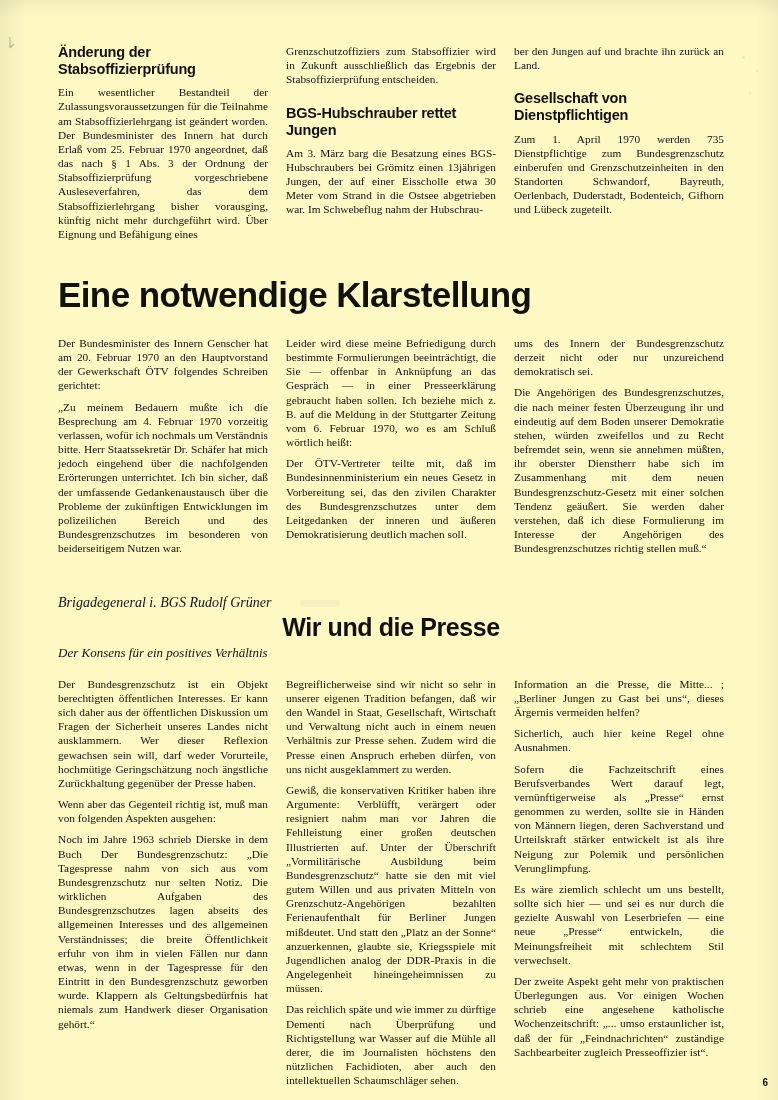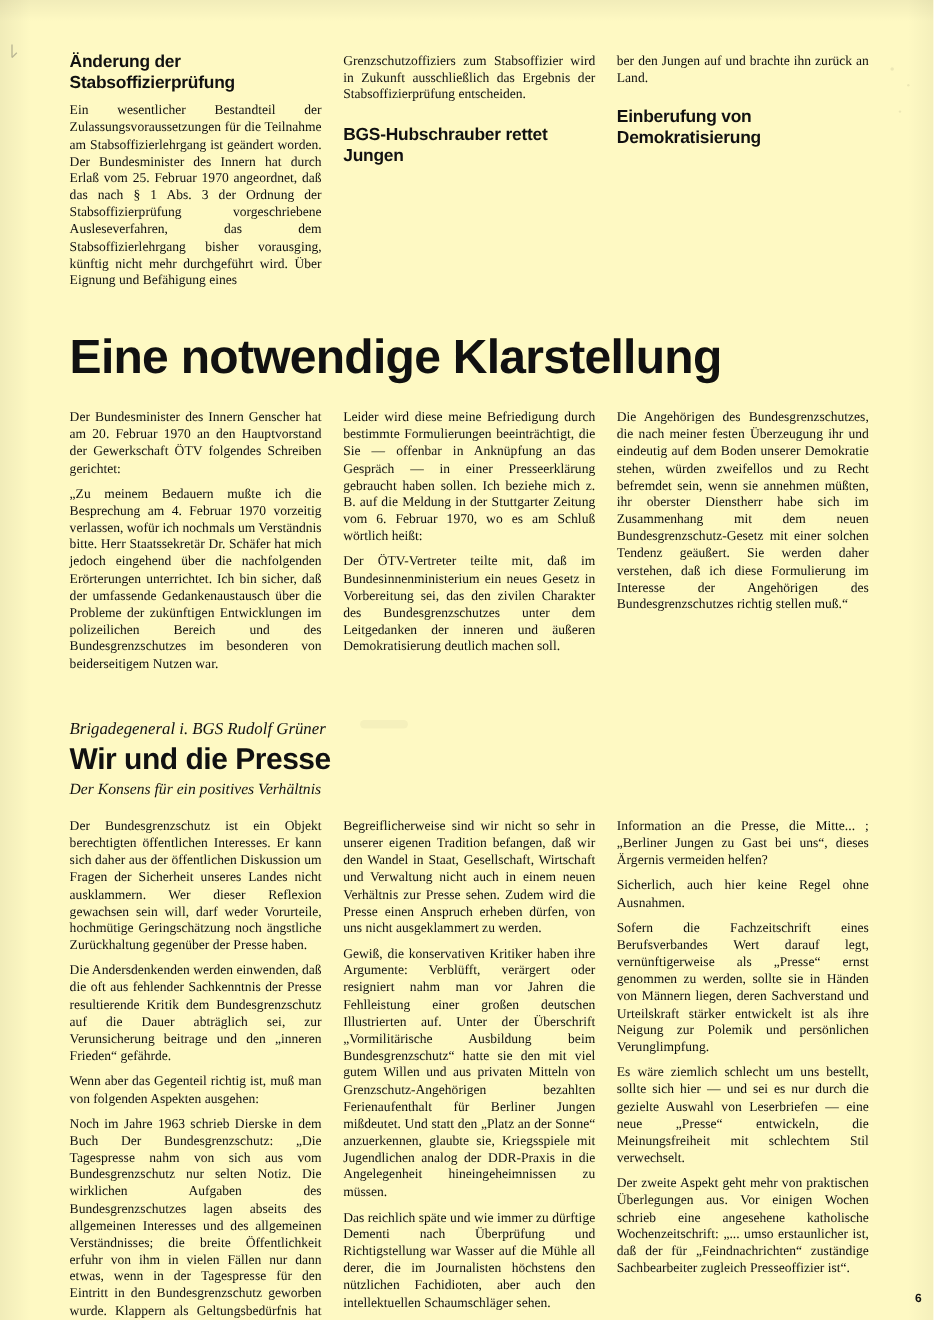--- a/index.html
+++ b/index.html
@@ -47,32 +47,33 @@
     text-align: justify;
     hyphens: auto;
     -webkit-hyphens: auto;
   }
   p.body:last-child { margin-bottom: 0; }
   p.body.ital { }
 
   h1.big {
     font-family: "Liberation Sans", sans-serif;
     font-weight: bold;
-    font-size: 40px;
+    font-size: 35px;
     letter-spacing: -0.6px;
     margin: 0;
     line-height: 1.05;
   }
   h1.mid {
     font-family: "Liberation Sans", sans-serif;
     font-weight: bold;
     font-size: 25px;
     letter-spacing: -0.4px;
     margin: 0;
     line-height: 1.05;
+    text-align: center;
   }
   .byline {
     font-size: 14px;
     font-style: italic;
     font-family: "Liberation Serif", serif;
     margin: 0 0 3px 0;
   }
   .subtitle {
     font-size: 13px;
     font-style: italic;
@@ -146,61 +147,63 @@
     <div class="cols3">
 
       <div class="col">
         <h2 class="sec">Änderung der Stabsoffizierprüfung</h2>
         <p class="body">Ein wesentlicher Bestandteil der Zulassungsvoraussetzungen für die Teilnahme am Stabsoffizierlehrgang ist geändert worden. Der Bundesminister des Innern hat durch Erlaß vom 25. Februar 1970 angeordnet, daß das nach § 1 Abs. 3 der Ordnung der Stabsoffizierprüfung vorgeschriebene Ausleseverfahren, das dem Stabsoffizierlehrgang bisher vorausging, künftig nicht mehr durchgeführt wird. Über Eignung und Befähigung eines</p>
       </div>
 
       <div class="col">
         <p class="body">Grenzschutzoffiziers zum Stabsoffizier wird in Zukunft ausschließlich das Ergebnis der Stabsoffizierprüfung entscheiden.</p>
         <h2 class="sec gap">BGS-Hubschrauber rettet Jungen</h2>
+        <p class="body">Am 3. März barg die Besatzung eines BGS-Hubschraubers bei Grömitz einen 13jährigen Jungen, der auf einer Eisscholle etwa 30 Meter vom Strand in die Ostsee abgetrieben war. Im Schwebeflug nahm der Hubschrau-</p>
       </div>
 
       <div class="col">
         <p class="body">ber den Jungen auf und brachte ihn zurück an Land.</p>
-        <h2 class="sec gap">Einberufung von Demokratisierung</h2>
+        <h2 class="sec gap">Gesellschaft von Dienstpflichtigen</h2>
+        <p class="body">Zum 1. April 1970 werden 735 Dienstpflichtige zum Bundesgrenzschutz einberufen und Grenzschutzeinheiten in den Standorten Schwandorf, Bayreuth, Oerlenbach, Duderstadt, Bodenteich, Gifhorn und Lübeck zugeteilt.</p>
       </div>
 
     </div>
 
     <div class="block-gap-1"></div>
 
     <h1 class="big">Eine notwendige Klarstellung</h1>
 
     <div class="block-gap-2"></div>
 
     <div class="cols3">
       <div class="col">
         <p class="body">Der Bundesminister des Innern Genscher hat am 20. Februar 1970 an den Hauptvorstand der Gewerkschaft ÖTV folgendes Schreiben gerichtet:</p>
         <p class="body">„Zu meinem Bedauern mußte ich die Besprechung am 4. Februar 1970 vorzeitig verlassen, wofür ich nochmals um Verständnis bitte. Herr Staatssekretär Dr. Schäfer hat mich jedoch eingehend über die nachfolgenden Erörterungen unterrichtet. Ich bin sicher, daß der umfassende Gedankenaustausch über die Probleme der zukünftigen Entwicklungen im polizeilichen Bereich und des Bundesgrenzschutzes im besonderen von beiderseitigem Nutzen war.</p>
       </div>
       <div class="col">
         <p class="body">Leider wird diese meine Befriedigung durch bestimmte Formulierungen beeinträchtigt, die Sie — offenbar in Anknüpfung an das Gespräch — in einer Presseerklärung gebraucht haben sollen. Ich beziehe mich z. B. auf die Meldung in der Stuttgarter Zeitung vom 6. Februar 1970, wo es am Schluß wörtlich heißt:</p>
         <p class="body ital">Der ÖTV-Vertreter teilte mit, daß im Bundesinnenministerium ein neues Gesetz in Vorbereitung sei, das den zivilen Charakter des Bundesgrenzschutzes unter dem Leitgedanken der inneren und äußeren Demokratisierung deutlich machen soll.</p>
       </div>
       <div class="col">
+        <p class="body">ums des Innern der Bundesgrenzschutz derzeit nicht oder nur unzureichend demokratisch sei.</p>
         <p class="body">Die Angehörigen des Bundesgrenzschutzes, die nach meiner festen Überzeugung ihr und eindeutig auf dem Boden unserer Demokratie stehen, würden zweifellos und zu Recht befremdet sein, wenn sie annehmen müßten, ihr oberster Dienstherr habe sich im Zusammenhang mit dem neuen Bundesgrenzschutz-Gesetz mit einer solchen Tendenz geäußert. Sie werden daher verstehen, daß ich diese Formulierung im Interesse der Angehörigen des Bundesgrenzschutzes richtig stellen muß.“</p>
       </div>
     </div>
 
     <div class="block-gap-3"></div>
 
     <p class="byline">Brigadegeneral i. BGS Rudolf Grüner</p>
     <h1 class="mid">Wir und die Presse</h1>
     <p class="subtitle">Der Konsens für ein positives Verhältnis</p>
 
     <div class="block-gap-4"></div>
 
     <div class="cols3">
       <div class="col">
         <p class="body">Der Bundesgrenzschutz ist ein Objekt berechtigten öffentlichen Interesses. Er kann sich daher aus der öffentlichen Diskussion um Fragen der Sicherheit unseres Landes nicht ausklammern. Wer dieser Reflexion gewachsen sein will, darf weder Vorurteile, hochmütige Geringschätzung noch ängstliche Zurückhaltung gegenüber der Presse haben.</p>
-        <p class="body">Die Andersdenkenden werden einwenden, daß die oft aus fehlender Sachkenntnis der Presse resultierende Kritik dem Bundesgrenzschutz auf die Dauer abträglich sei, zur Verunsicherung beitrage und den „inneren Frieden“ gefährde.</p>
         <p class="body">Wenn aber das Gegenteil richtig ist, muß man von folgenden Aspekten ausgehen:</p>
         <p class="body">Noch im Jahre 1963 schrieb Dierske in dem Buch Der Bundesgrenzschutz: „Die Tagespresse nahm von sich aus vom Bundesgrenzschutz nur selten Notiz. Die wirklichen Aufgaben des Bundesgrenzschutzes lagen abseits des allgemeinen Interesses und des allgemeinen Verständnisses; die breite Öffentlichkeit erfuhr von ihm in vielen Fällen nur dann etwas, wenn in der Tagespresse für den Eintritt in den Bundesgrenzschutz geworben wurde. Klappern als Geltungsbedürfnis hat niemals zum Handwerk dieser Organisation gehört.“</p>
       </div>
       <div class="col">
         <p class="body">Begreiflicherweise sind wir nicht so sehr in unserer eigenen Tradition befangen, daß wir den Wandel in Staat, Gesellschaft, Wirtschaft und Verwaltung nicht auch in einem neuen Verhältnis zur Presse sehen. Zudem wird die Presse einen Anspruch erheben dürfen, von uns nicht ausgeklammert zu werden.</p>
         <p class="body">Gewiß, die konservativen Kritiker haben ihre Argumente: Verblüfft, verärgert oder resigniert nahm man vor Jahren die Fehlleistung einer großen deutschen Illustrierten auf. Unter der Überschrift „Vormilitärische Ausbildung beim Bundesgrenzschutz“ hatte sie den mit viel gutem Willen und aus privaten Mitteln von Grenzschutz-Angehörigen bezahlten Ferienaufenthalt für Berliner Jungen mißdeutet. Und statt den „Platz an der Sonne“ anzuerkennen, glaubte sie, Kriegsspiele mit Jugendlichen analog der DDR-Praxis in die Angelegenheit hineingeheimnissen zu müssen.</p>
         <p class="body">Das reichlich späte und wie immer zu dürftige Dementi nach Überprüfung und Richtigstellung war Wasser auf die Mühle all derer, die im Journalisten höchstens den nützlichen Fachidioten, aber auch den intellektuellen Schaumschläger sehen.</p>
 
       </div>
       <div class="col">

